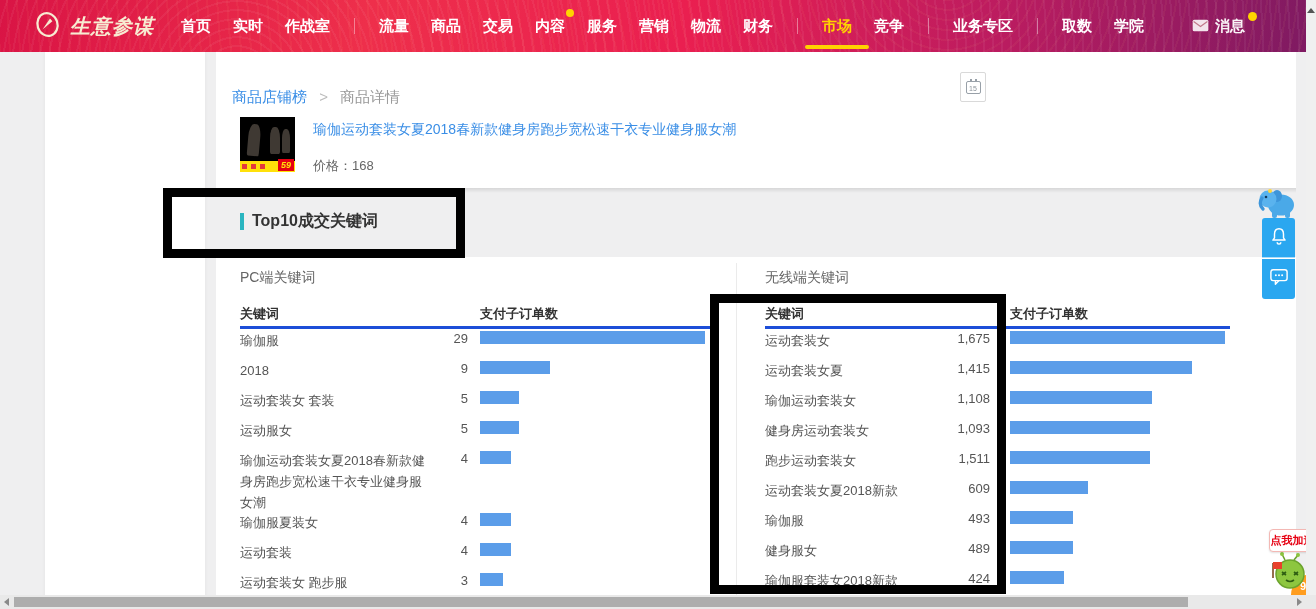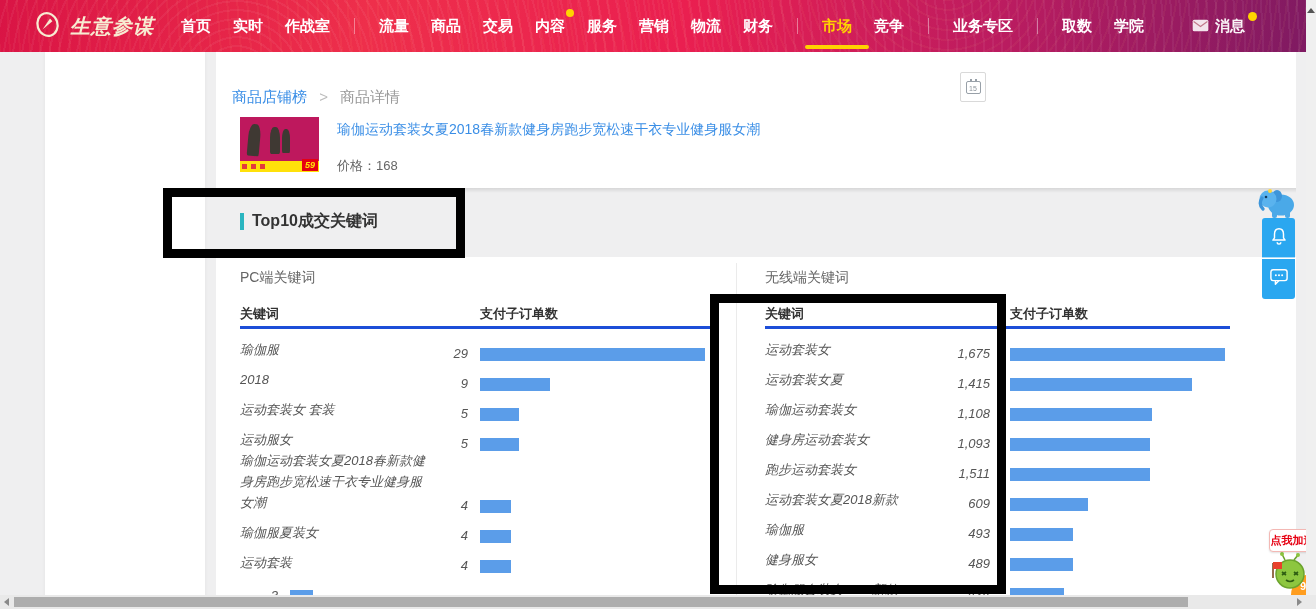--- a/index.html
+++ b/index.html
@@ -44,21 +44,21 @@
   .date-box { height:30px; border:1px solid #d9d9d9; border-radius:2px; padding:0 12px; background:#fff;
     display:flex; align-items:center; font-size:13px; color:#555; cursor:pointer; white-space:nowrap; }
   .cal-box { width:26px; height:30px; border:1px solid #d9d9d9; border-radius:2px; background:#fff;
     display:flex; align-items:center; justify-content:center; cursor:pointer; }
   .cal-icon { width:15px; height:13px; border:1px solid #98a0a8; border-radius:2px; position:relative;
     font-size:7px; color:#8a929a; display:flex; align-items:flex-end; justify-content:center; line-height:1; padding-bottom:1px; }
   .cal-icon::before { content:""; position:absolute; top:-3px; left:3px; width:2px; height:3px; background:#98a0a8; }
   .cal-icon::after  { content:""; position:absolute; top:-3px; right:3px; width:2px; height:3px; background:#98a0a8; }
 
   .product { position:absolute; left:24px; top:65px; display:flex; gap:18px; }
-  .thumb { width:79px; height:55px; background:#be185d; position:relative; overflow:hidden; cursor:pointer; flex:0 0 auto; }
+  .thumb { width:55px; height:55px; background:#000000; position:relative; overflow:hidden; cursor:pointer; flex:0 0 auto; }
   .fig { position:absolute; background:#3f3933; border-radius:40% 40% 10% 10%; }
   .fig1 { left:8px; top:7px; width:12px; height:32px; transform:rotate(5deg); }
   .fig2 { left:30px; top:10px; width:10px; height:27px; }
   .fig3 { left:42px; top:12px; width:8px; height:24px; }
   .thumb-strip { position:absolute; left:0; right:0; bottom:0; height:11px; background:#ffe10a; }
   .thumb-strip::before { content:""; position:absolute; left:2px; top:3px; height:5px; width:26px;
     background:repeating-linear-gradient(90deg,#e4393c 0 5px,transparent 5px 9px); }
   .thumb-badge { position:absolute; right:1px; bottom:1px; background:#e60012; color:#ffe10a;
     font-size:9px; font-weight:bold; font-style:italic; padding:1px 3px; }
   .product-info { display:flex; flex-direction:column; }
@@ -75,21 +75,21 @@
   .kw-col { position:absolute; top:12px; }
   .kw-col.pc { left:24px; width:472px; }
   .kw-col.wireless { left:549px; width:465px; }
   .col-heading { font-size:14px; color:#666; }
   .col-header { position:relative; margin-top:16px; height:26px; border-bottom:3px solid #1d4ed8;
     font-size:13px; font-weight:bold; color:#333; }
   .col-header .h-kw { position:absolute; left:0; top:2px; }
   .pc .h-orders { position:absolute; left:240px; top:2px; }
   .wireless .h-orders { position:absolute; left:245px; top:2px; }
   .rows { margin-top:2px; }
-  .kw-row { display:flex; align-items:flex-end; min-height:30px;font-style:italic; }
+  .kw-row { display:flex; align-items:flex-start; min-height:30px; }
   .kw { font-size:13px; color:#555; line-height:1.6; }
   .val { font-size:13px; color:#555; text-align:right; flex:0 0 auto; }
   .pc .kw { width:190px; } .pc .val { width:38px; }
   .pc .bar-wrap { margin-left:12px; width:225px; }
   .wireless .kw { width:185px; } .wireless .val { width:40px; }
   .wireless .bar-wrap { margin-left:20px; width:215px; }
   .bar-wrap { flex:0 0 auto; }
   .bar { display:block; height:13px; background:var(--bar-color,#5b9de9); }
 
   
@@ -309,20 +309,21 @@
           </span>
   </div>
         <div class="kw-row">
     <span class="kw">运动套装</span>
     <span class="val">4</span>
     <span class="bar-wrap">
             <span class="bar" style="width: 31px;"></span>
           </span>
   </div>
         <div class="kw-row">
+    <span class="kw">运动套装女 跑步服</span>
     <span class="val">3</span>
     <span class="bar-wrap">
             <span class="bar" style="width: 23px;"></span>
           </span>
   </div>
       </div>
   </div>
 
   <div class="kw-col wireless">
     <div class="col-heading">无线端关键词</div>

